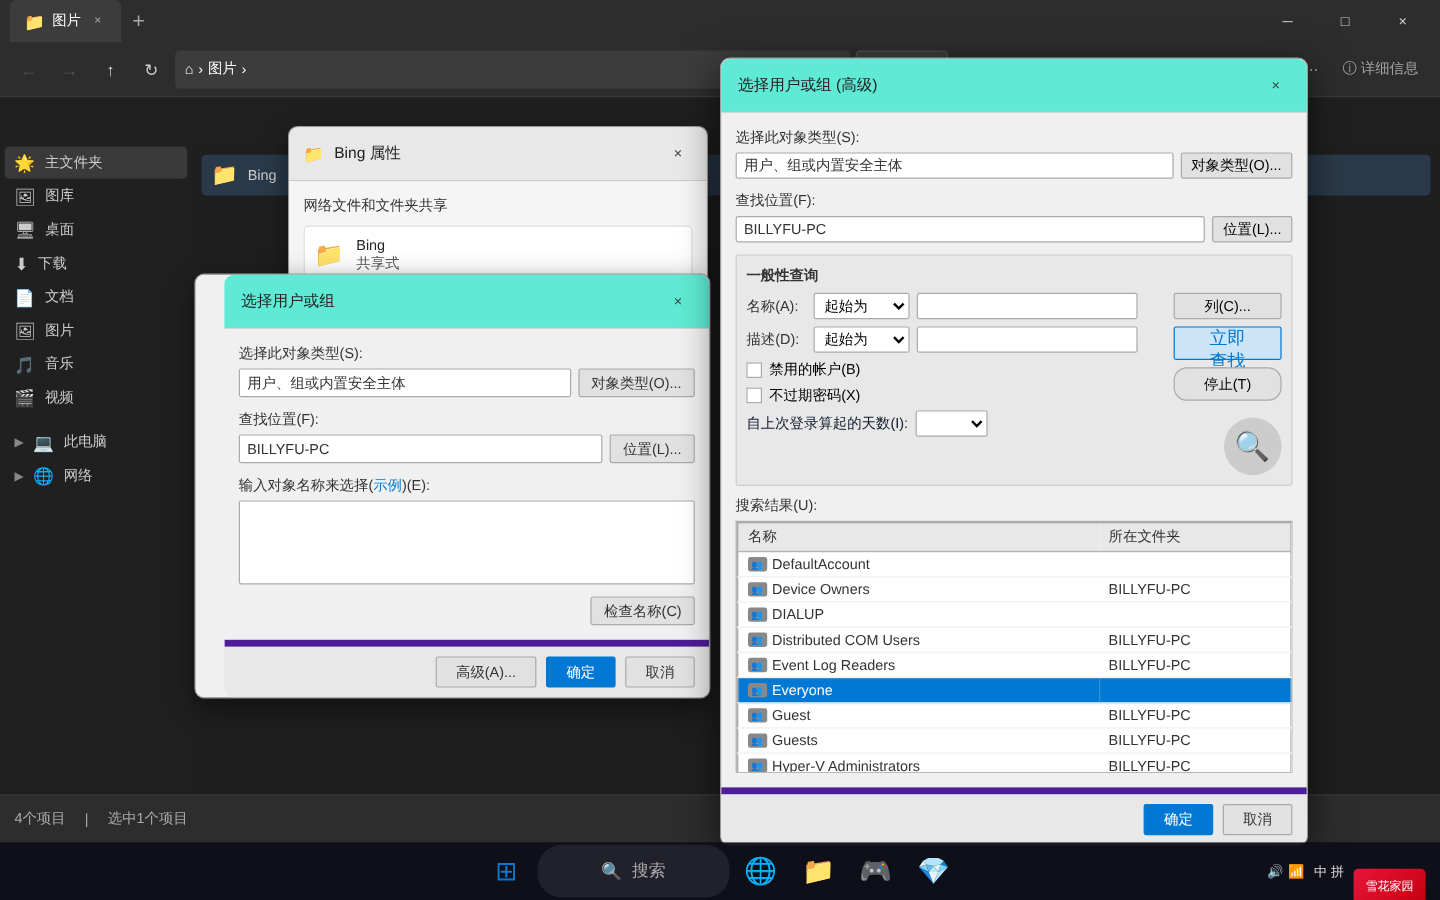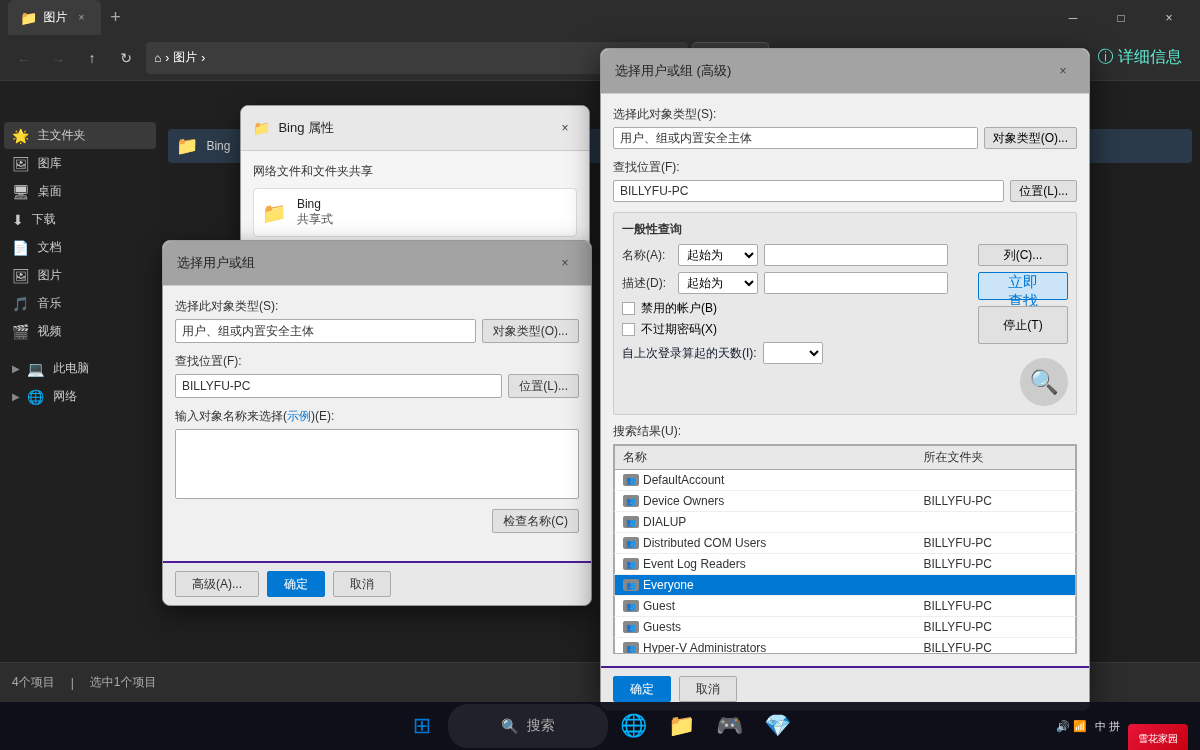--- a/index.html
+++ b/index.html
@@ -128,22 +128,22 @@
     .new-btn {
       background: #3c3c3c;
       border: 1px solid #555;
       padding: 0 10px;
       font-size: 13px;
       font-weight: 500;
       color: #fff;
     }
     .detail-btn {
       padding: 0 10px;
-      font-size: 16px;
-      color: #5eead4;
+      font-size: 12px;
+      color: #a3a3a3;
     }
 
     
     .sidebar {
       position: absolute;
       top: 121px; left: 0;
       width: 160px;
       bottom: 40px;
       background: #202020;
       overflow-y: auto;
@@ -268,30 +268,31 @@
       border: 1px solid #ddd;
       border-radius: 4px;
     }
     .share-item-icon { font-size: 20px; }
     .share-item-info { font-size: 12px; color: #555; }
     .share-item-name { font-weight: 500; color: #222; }
 
     
     .dialog-select-user {
       position: absolute;
-      top: 240px; left: 162px;
+      top: 228px; left: 162px;
       width: 430px;
       background: #f0f0f0;
       border: 1px solid #999;
       border-radius: 8px;
       box-shadow: 0 8px 24px rgba(0,0,0,0.5);
       z-index: 60;
+      padding-left: 24px;
     }
     .dialog-select-title {
-      background: #a3a3a3;
+      background: #5eead4;
       border-radius: 8px 8px 0 0;
       padding: 10px 14px;
       display: flex;
       align-items: center;
       border-bottom: 1px solid #ccc;
     }
     .form-label {
       font-size: 12px; color: #333; margin-bottom: 4px;
     }
     .form-row {
@@ -327,23 +328,24 @@
       background: #fff;
       border: 1px solid #aaa;
       border-radius: 2px;
       padding: 4px 6px;
       font-size: 12px;
       resize: none;
     }
     .form-link { color: #0078d4; cursor: pointer; font-size: 12px; }
     .dialog-footer {
       display: flex;
+      justify-content: flex-end;
       gap: 8px;
       padding: 8px 12px;
-      border-top: 2px solid #4c1d95;
+      border-top: 6px solid #4c1d95;
       background: #e8e8e8;
       border-radius: 0 0 8px 8px;
     }
     .footer-btn {
       height: 26px;
       padding: 0 16px;
       background: #e1e1e1;
       border: 1px solid #aaa;
       border-radius: 2px;
       font-size: 12px;
@@ -677,21 +679,21 @@
         <span>BILLYFU-PC</span>
       </div>
       <button class="form-btn">位置(L)...</button>
     </div>
     <div class="form-label">
       输入对象名称来选择(<span class="form-link">示例</span>)(E):
     </div>
     <div style="display:flex;gap:6px;margin-bottom:10px;">
       <textarea class="form-textarea" style=""></textarea>
     </div>
-    <div style="display:flex;justify-content:flex-end;margin-bottom:16px;">
+    <div style="display:flex;justify-content:flex-end;margin-bottom:0;">
       <button class="form-btn">检查名称(C)</button>
     </div>
   </div>
   <div class="dialog-footer">
     <button class="footer-btn">高级(A)...</button>
     <button class="footer-btn primary">确定</button>
     <button class="footer-btn">取消</button>
   </div>
 </div>
 
@@ -755,21 +757,21 @@
           <div class="adv-row">
             <span style="font-size:12px;color:#0f172a;">自上次登录算起的天数(I):</span>
             <select class="adv-select" style="width:60px;">
               <option></option>
             </select>
           </div>
         </div>
         <div class="right-panel">
           <button class="adv-btn" style="width:90px;height:22px;">列(C)...</button>
           <button class="adv-btn primary-blue" style="width:90px;">立即查找(N)</button>
-          <button class="adv-btn" style="width:90px;height:38px;">停止(T)</button>
+          <button class="adv-btn" style="width:90px;height:28px;border-radius:11px;">停止(T)</button>
           <div class="search-icon-big">🔍</div>
         </div>
       </div>
     </div>
 
     <div>
       <div class="search-results-label">搜索结果(U):</div>
       <div style="height:210px;overflow-y:auto;border:1px solid #aaa;">
         <table class="search-results-table">
           <thead>

